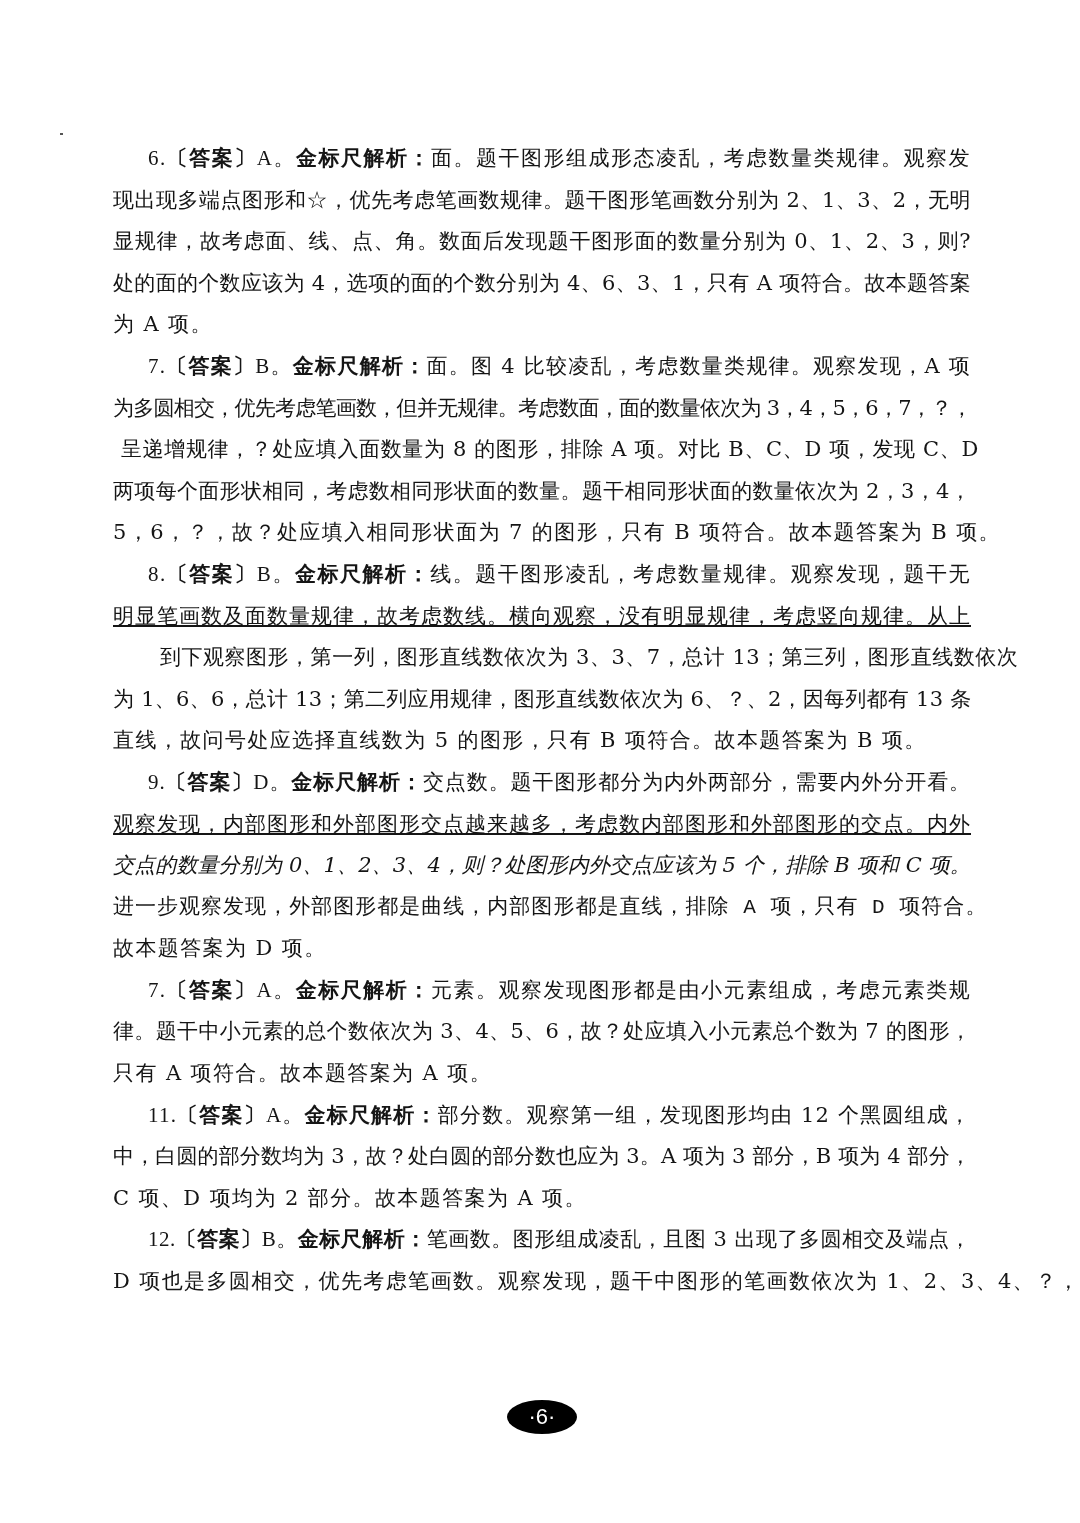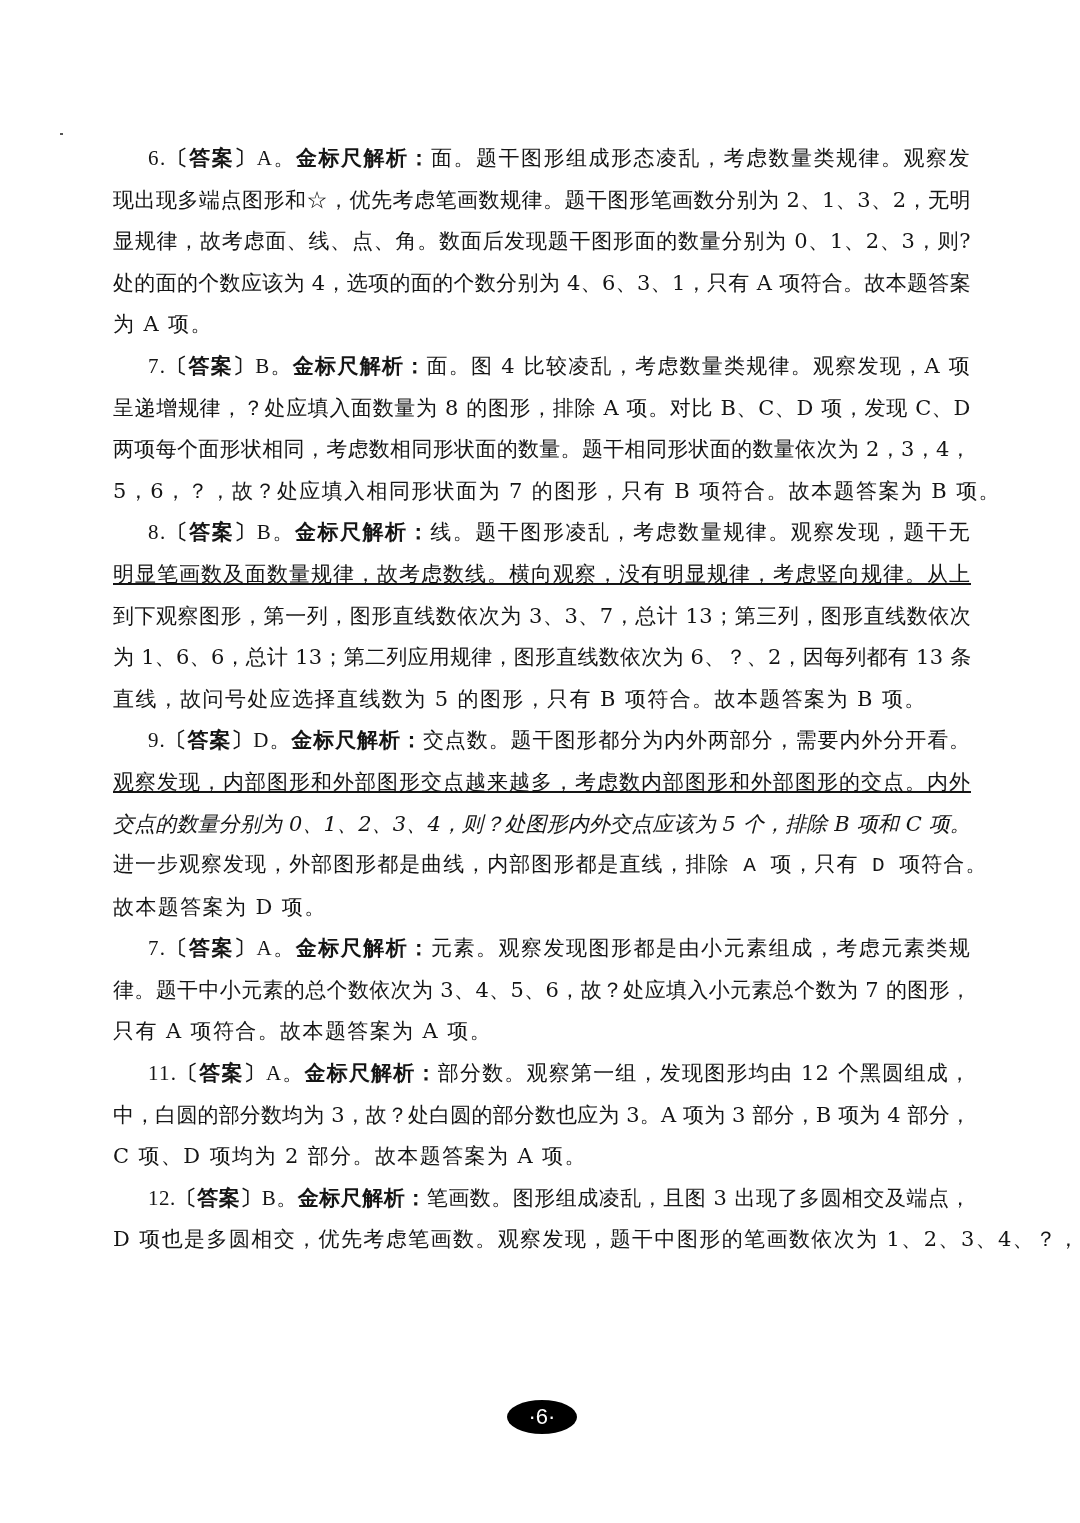--- a/index.html
+++ b/index.html
@@ -27,28 +27,29 @@
   <div class="text-block" id="text-block">
       <div class="para">
         <span class="line first justify"><span class="num">6.</span><span class="label bracket-label">〔答案〕</span><span class="num">A。</span><span class="label">金标尺解析：</span><span>面。题干图形组成形态凌乱，考虑数量类规律。观察发</span></span>
         <span class="line justify" style="letter-spacing: 0.495238px;"><span>现出现多端点图形和☆，优先考虑笔画数规律。题干图形笔画数分别为 2、1、3、2，无明</span></span>
         <span class="line justify" style="letter-spacing: 0.733333px;"><span>显规律，故考虑面、线、点、角。数面后发现题干图形面的数量分别为 0、1、2、3，则?</span></span>
         <span class="line justify" style="letter-spacing: 0.311111px;"><span>处的面的个数应该为 4，选项的面的个数分别为 4、6、3、1，只有 A 项符合。故本题答案</span></span>
         <span class="line"><span>为 A 项。</span></span>
       </div>
       <div class="para">
         <span class="line first justify" style="letter-spacing: 1.25366px;"><span class="num">7.</span><span class="label bracket-label">〔答案〕</span><span class="num">B。</span><span class="label">金标尺解析：</span><span>面。图 4 比较凌乱，考虑数量类规律。观察发现，A 项</span></span>
-        <span class="line justify" style="letter-spacing: 0.63913px;"><span>呈递增规律，？处应填入面数量为 8 的图形，排除 A 项。对比 B、C、D 项，发现 C、D</span></span>
+        <span class="line justify" style="letter-spacing: -0.755556px;"><span>为多圆相交，优先考虑笔画数，但并无规律。考虑数面，面的数量依次为 3，4，5，6，7，？，</span></span>
+        <span class="line justify" style="letter-spacing: 0.63913px; margin-left: 8px;"><span>呈递增规律，？处应填入面数量为 8 的图形，排除 A 项。对比 B、C、D 项，发现 C、D</span></span>
         <span class="line justify" style="letter-spacing: 0.304762px;"><span>两项每个面形状相同，考虑数相同形状面的数量。题干相同形状面的数量依次为 2，3，4，</span></span>
         <span class="line"><span>5，6，？，故？处应填入相同形状面为 7 的图形，只有 B 项符合。故本题答案为 B 项。</span></span>
       </div>
       <div class="para">
         <span class="line first justify"><span class="num">8.</span><span class="label bracket-label">〔答案〕</span><span class="num">B。</span><span class="label">金标尺解析：</span><span>线。题干图形凌乱，考虑数量规律。观察发现，题干无</span></span>
         <span class="line justify" style="letter-spacing: 0.989744px; text-decoration: underline;"><span>明显笔画数及面数量规律，故考虑数线。横向观察，没有明显规律，考虑竖向规律。从上</span></span>
-        <span class="line justify" style="letter-spacing: 0.516279px;"><span>到下观察图形，第一列，图形直线数依次为 3、3、7，总计 13；第三列，图形直线数依次</span></span>
+        <span class="line justify" style="letter-spacing: 0.516279px; margin-left: 47px;"><span>到下观察图形，第一列，图形直线数依次为 3、3、7，总计 13；第三列，图形直线数依次</span></span>
         <span class="line justify" style="letter-spacing: 0.251064px;"><span>为 1、6、6，总计 13；第二列应用规律，图形直线数依次为 6、？、2，因每列都有 13 条</span></span>
         <span class="line"><span>直线，故问号处应选择直线数为 5 的图形，只有 B 项符合。故本题答案为 B 项。</span></span>
       </div>
       <div class="para">
         <span class="line first justify" style="letter-spacing: 0.912821px;"><span class="num">9.</span><span class="label bracket-label">〔答案〕</span><span class="num">D。</span><span class="label">金标尺解析：</span><span>交点数。题干图形都分为内外两部分，需要内外分开看。</span></span>
         <span class="line justify" style="letter-spacing: 0.989744px; text-decoration: underline;"><span>观察发现，内部图形和外部图形交点越来越多，考虑数内部图形和外部图形的交点。内外</span></span>
         <span class="line justify" style="letter-spacing: 0.129167px; font-style: italic;"><span>交点的数量分别为 0、1、2、3、4，则？处图形内外交点应该为 5 个，排除 B 项和 C 项。</span></span>
         <span class="line justify" style="letter-spacing: 1.01905px; font-family: Liberation Mono, monospace;"><span>进一步观察发现，外部图形都是曲线，内部图形都是直线，排除 A 项，只有 D 项符合。</span></span>
         <span class="line"><span>故本题答案为 D 项。</span></span>
       </div>

